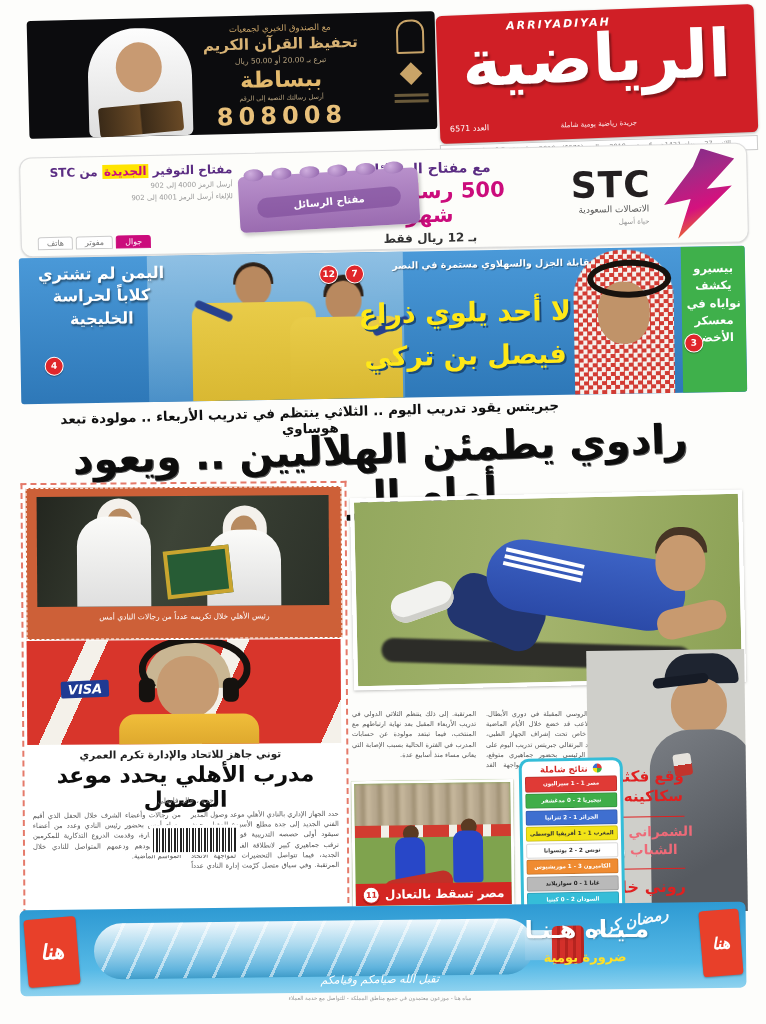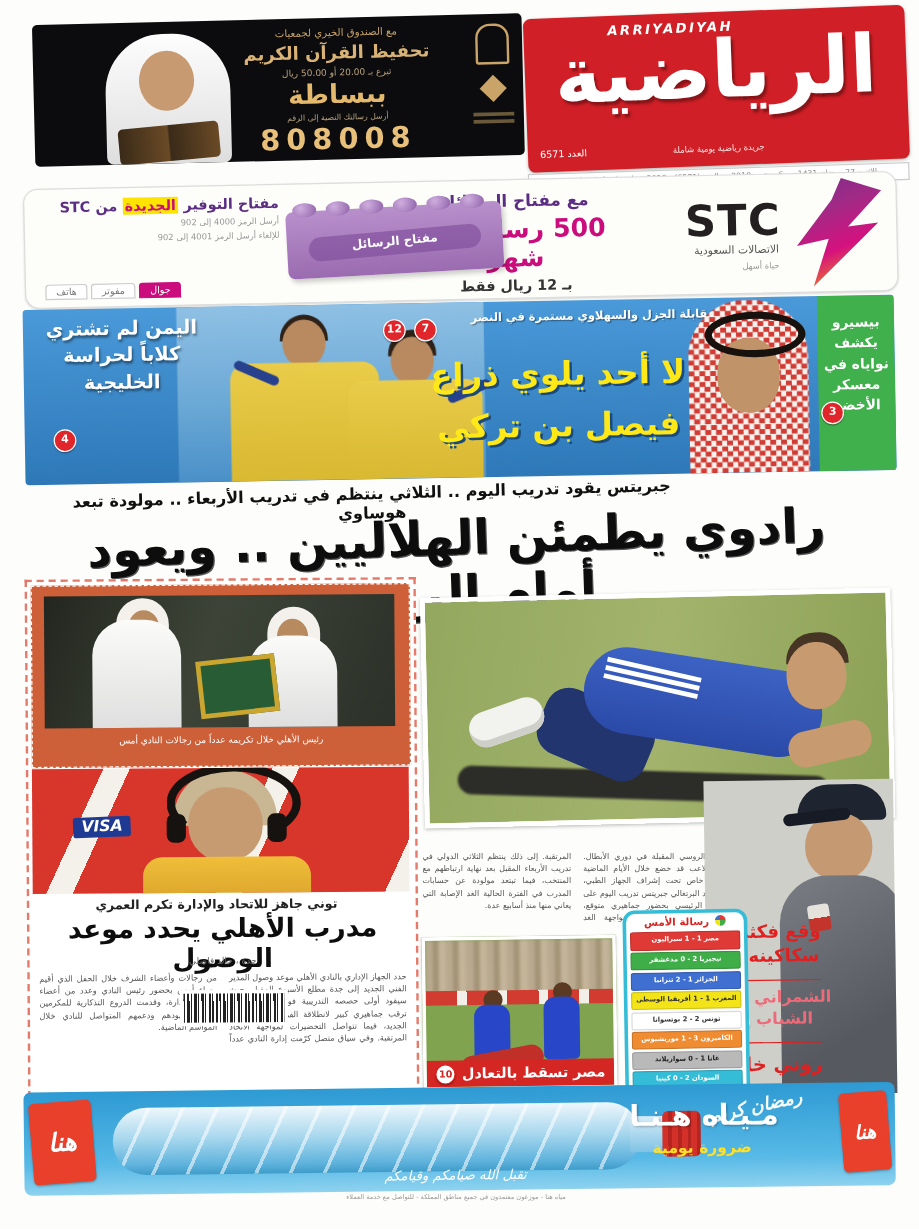--- a/index.html
+++ b/index.html
@@ -332,21 +332,21 @@
     <div class="r-arm"></div>
     <div class="r-hair"></div>
     <div class="r-head"></div>
   </div>
 
   <div id="lead-text" class="abs">
     <div class="lead-byline rtl">الرياض ، هاني الحامد</div>
     <div class="lead-cols rtl">
       <span>يواصل الروماني ميريل رادوي مدافع الهلال برنامجه التأهيلي بعد تجاوزه مرحلة الخطورة في الإصابة التي لحقت به في العضلة الضامة، حيث انتظم أمس في التدريبات الجماعية وسط ارتياح الجهاز الفني والطبي، ومن المنتظر أن يكون جاهزاً للمشاركة في مواجهة الفريق الروسي المقبلة في دوري الأبطال.</span>
       <span>وكان اللاعب قد خضع خلال الأيام الماضية لبرنامج خاص تحت إشراف الجهاز الطبي، فيما يقود البرتغالي جبريتس تدريب اليوم على الملعب الرئيسي بحضور جماهيري متوقع، وسط أجواء حماسية قبل مواجهة الغد المرتقبة.</span>
-      <span>إلى ذلك ينتظم الثلاثي الدولي في تدريب الأربعاء المقبل بعد نهاية ارتباطهم مع المنتخب، فيما تبتعد مولودة عن حسابات المدرب في الفترة الحالية الغد الإصابة التي يعاني منها منذ أسابيع عدة.</span>
+      <span>إلى ذلك ينتظم الثلاثي الدولي في تدريب الأربعاء المقبل بعد نهاية ارتباطهم مع المنتخب، فيما تبتعد مولودة عن حسابات المدرب في الفترة الحالية بسبب الإصابة التي يعاني مساء منذ أسابيع عدة.</span>
     </div>
   </div>
 
   <div id="side-panel" class="abs">
     <div class="cap2"></div>
     <div class="coach2-face"></div>
     <div class="brim"></div>
     <div class="coach2-jacket"></div>
     <div class="jacket-patch"></div>
     <div class="side-item rtl" style="top:116px;font-size:15px;">
@@ -363,28 +363,28 @@
   <div id="egypt" class="abs">
     <div class="crowd"></div>
     <div class="boards"></div>
     <div class="eg-head" style="left:48px;top:42px;"></div>
     <div class="eg-blue" style="left:40px;top:54px;"></div>
     <div class="eg-head" style="left:106px;top:36px;"></div>
     <div class="eg-blue" style="left:98px;top:48px;"></div>
     <div class="eg-red"></div>
     <div class="eg-caption rtl">
       <span>مصر تسقط بالتعادل</span>
-      <span class="badge badge-inv" style="width:15px;height:15px;font-size:8px;">10</span>
+      <span class="badge badge-inv" style="width:15px;height:15px;font-size:8px;">11</span>
     </div>
   </div>
 
   <div id="results" class="abs">
     <div class="res-title rtl">
       <span class="ball"></span>
-      <span>رسالة الأمس</span>
+      <span>نتائج شاملة</span>
     </div>
     <div class="res-row rtl" style="background:#e03a36;color:#fff">مصر 1 - 1 سيراليون</div>
     <div class="res-row rtl" style="background:#3fae49;color:#fff">نيجيريا 2 - 0 مدغشقر</div>
     <div class="res-row rtl" style="background:#3f6fd0;color:#fff">الجزائر 1 - 2 تنزانيا</div>
     <div class="res-row rtl" style="background:#f2e418;color:#333">المغرب 1 - 1 أفريقيا الوسطى</div>
     <div class="res-row rtl" style="background:#ffffff;color:#333">تونس 2 - 2 بوتسوانا</div>
     <div class="res-row rtl" style="background:#ef8b31;color:#fff">الكاميرون 3 - 1 موريشيوس</div>
     <div class="res-row rtl" style="background:#b9b9b9;color:#222">غانا 1 - 0 سوازيلاند</div>
     <div class="res-row rtl" style="background:#35bdd8;color:#fff">السودان 2 - 0 كينيا</div>
     <div class="res-row rtl" style="background:#f7f7f7;color:#333">ليبيا 1 - 0 زامبيا</div>

